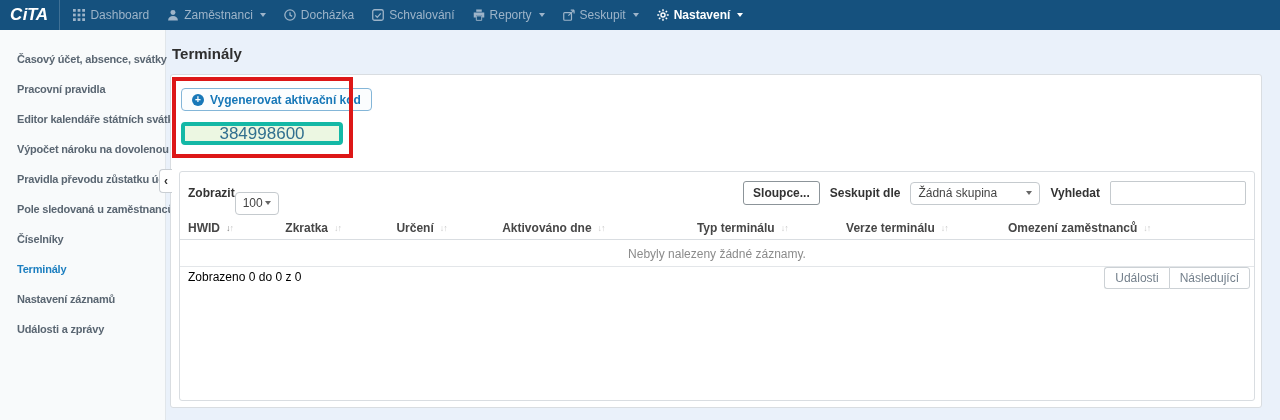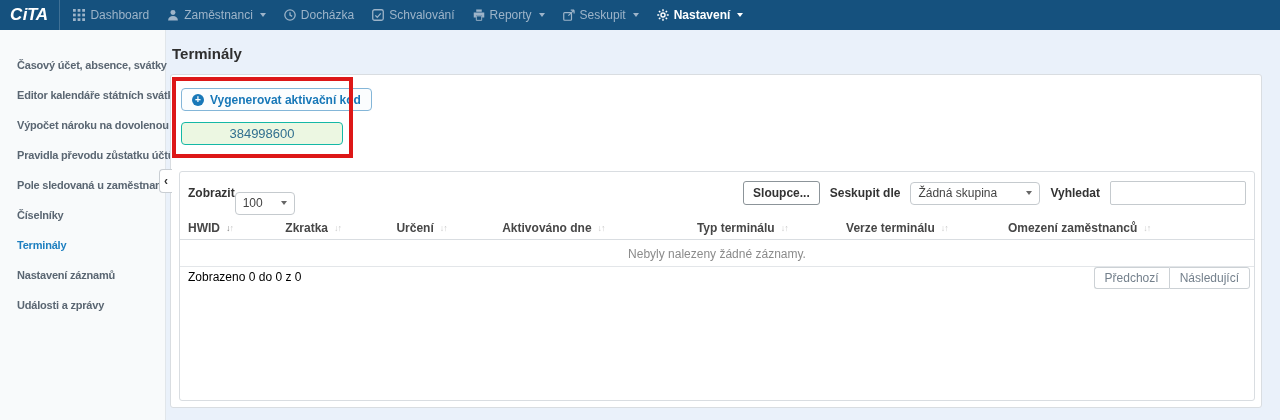--- a/index.html
+++ b/index.html
@@ -25,21 +25,21 @@
   .flag { width:17px; height:11px; position:relative; flex:0 0 auto;
           background:linear-gradient(to bottom,#fff 50%,#d7141a 50%); }
   .flag::before { content:""; position:absolute; left:0; top:0; width:0; height:0;
           border-top:5.5px solid transparent; border-bottom:5.5px solid transparent; border-left:8px solid #11457e; }
   .lang-menu { display:flex; align-items:center; gap:5px; cursor:pointer; }
   .help-link { display:flex; align-items:center; gap:4px; cursor:pointer; }
   .q-icon { font-weight:bold; font-size:13px; }
 
   
   .sidebar { position:absolute; top:30px; left:0; width:166px; bottom:0; background:#f8fafb;
-             border-right:1px solid #e1e6ea; padding-top:20px; }
+             border-right:1px solid #e1e6ea; padding-top:14px; }
   .side-item { padding:9px 10px 9px 17px; font-size:11px; font-weight:600; color:#5a6672;
                cursor:pointer; white-space:nowrap; letter-spacing:-0.2px; }
   .side-item.active { color:#1d7fc0; }
 
   
   .main { position:absolute; left:166px; top:30px; right:0; bottom:0; }
   .page-title { position:absolute; left:6px; top:15px; font-size:15px; font-weight:bold; color:#2f2f2f; }
 
   .panel { position:absolute; left:4px; top:44px; width:1092px; height:334px; background:#fff;
            border:1px solid #d9dde1; border-radius:3px; }
@@ -48,40 +48,40 @@
              border:4px solid #dd1717; pointer-events:none; z-index:4; }
 
   .gen-btn { position:absolute; left:10px; top:13px; height:23px; padding:0 10px;
              display:inline-flex; align-items:center; gap:6px; background:#fbfdfe;
              border:1px solid #84b6d8; border-radius:4px; color:#1878b8; font-size:12px;
              font-weight:bold; cursor:pointer; white-space:nowrap; }
   .plus-icon { width:12px; height:12px; border-radius:50%; background:#1878b8; color:#fff;
                display:inline-flex; align-items:center; justify-content:center;
                font-size:10px; font-weight:bold; line-height:1; }
   .code-box { position:absolute; left:10px; top:47px; width:162px; height:23px; background:#ecf7e2;
-              border:1px solid #14b8a6; border-radius:4px; display:flex; align-items:center;
-              justify-content:center; color:#31708f; font-size:13px; }
+              border:4px solid #14b8a6; border-radius:4px; display:flex; align-items:center;
+              justify-content:center; color:#31708f; font-size:17px; }
 
   .collapse-tab { position:absolute; left:-12px; top:94px; width:13px; height:24px; background:#fff;
                   border:1px solid #c9ced3; border-right:none; border-radius:4px 0 0 4px;
                   display:flex; align-items:center; justify-content:center; color:#333;
                   font-size:12px; font-weight:bold; cursor:pointer; }
 
   .inner { position:absolute; left:8px; top:96px; width:1076px; height:230px; background:#fff;
            border:1px solid #d9dde1; border-radius:3px; }
 
   .controls { position:absolute; left:0; right:0; top:0; height:42px; display:flex; align-items:center;
               padding:0 8px; font-size:12px; color:#333; }
   .ctl-left { display:flex; align-items:center; gap:0; }
   .ctl-right { margin-left:auto; display:flex; align-items:center; gap:10px; }
   .bold-label { font-weight:bold; color:#333; }
   .fake-select { height:23px; border:1px solid #c5cace; border-radius:4px; background:#fff;
                  display:inline-flex; align-items:center; justify-content:space-between;
                  padding:0 7px; color:#444; cursor:pointer; }
-  .sel-100 { width:60px;margin-top:20px; }
+  .sel-100 { width:44px;margin-top:20px; }
   .sel-group { width:130px; }
   .sel-caret { width:0; height:0; border-left:3.5px solid transparent; border-right:3.5px solid transparent;
                border-top:4px solid #666; }
   .btn-columns { height:24px; padding:0 9px; background:#fff; border:1px solid #8c9499; border-radius:3px;
                  font-size:12px; font-weight:bold; color:#333; cursor:pointer;
                  font-family:"Liberation Sans",sans-serif; }
   .search-input { width:136px; height:24px; border:1px solid #c5cace; border-radius:2px; background:#fff;
                   font-size:12px; padding:0 6px; font-family:"Liberation Sans",sans-serif; color:#333; }
 
   .thead { position:absolute; left:0; right:0; top:44px; height:24px; display:flex; align-items:center;
@@ -197,20 +197,21 @@
         </span>
         <span>Nastavení</span>
         <span class="caret"></span>
       </div>
     </nav>
 
   </header>
 
   <aside class="sidebar">
     <div class="side-item">Časový účet, absence, svátky</div>
+    <div class="side-item">Pracovní pravidla</div>
     <div class="side-item">Editor kalendáře státních svátků</div>
     <div class="side-item">Výpočet nároku na dovolenou</div>
     <div class="side-item">Pravidla převodu zůstatku účtů</div>
     <div class="side-item">Pole sledovaná u zaměstnanců</div>
     <div class="side-item">Číselníky</div>
     <div class="side-item active">Terminály</div>
     <div class="side-item">Nastavení záznamů</div>
     <div class="side-item">Události a zprávy</div>
   </aside>
 
@@ -287,20 +288,20 @@
           </div>
         </div>
 
         <div class="empty-row">
           <span>Nebyly nalezeny žádné záznamy.</span>
         </div>
 
         <div class="summary">Zobrazeno 0 do 0 z 0</div>
 
         <div class="pager">
-          <button class="pg-btn pg-prev">Předchozí</button>
+          <button class="pg-btn pg-prev">Události</button>
           <button class="pg-btn pg-next">Následující</button>
         </div>
 
       </div>
     </section>
   </main>
 </div>
 
 </body></html>

